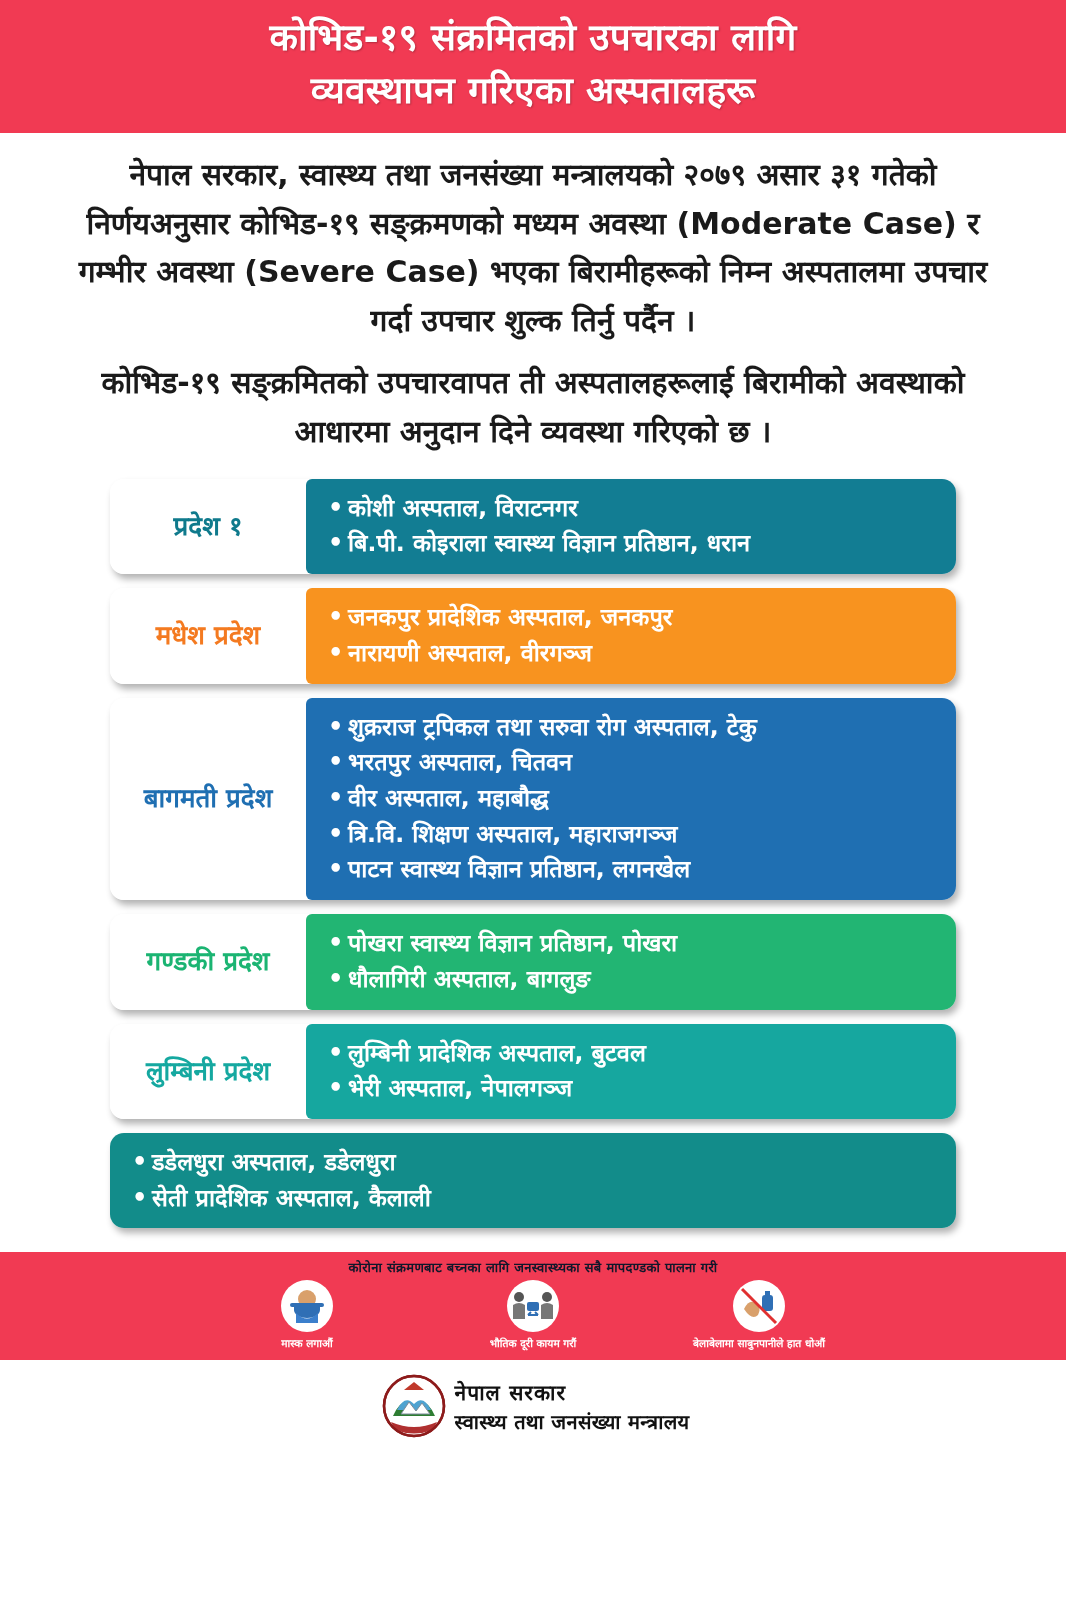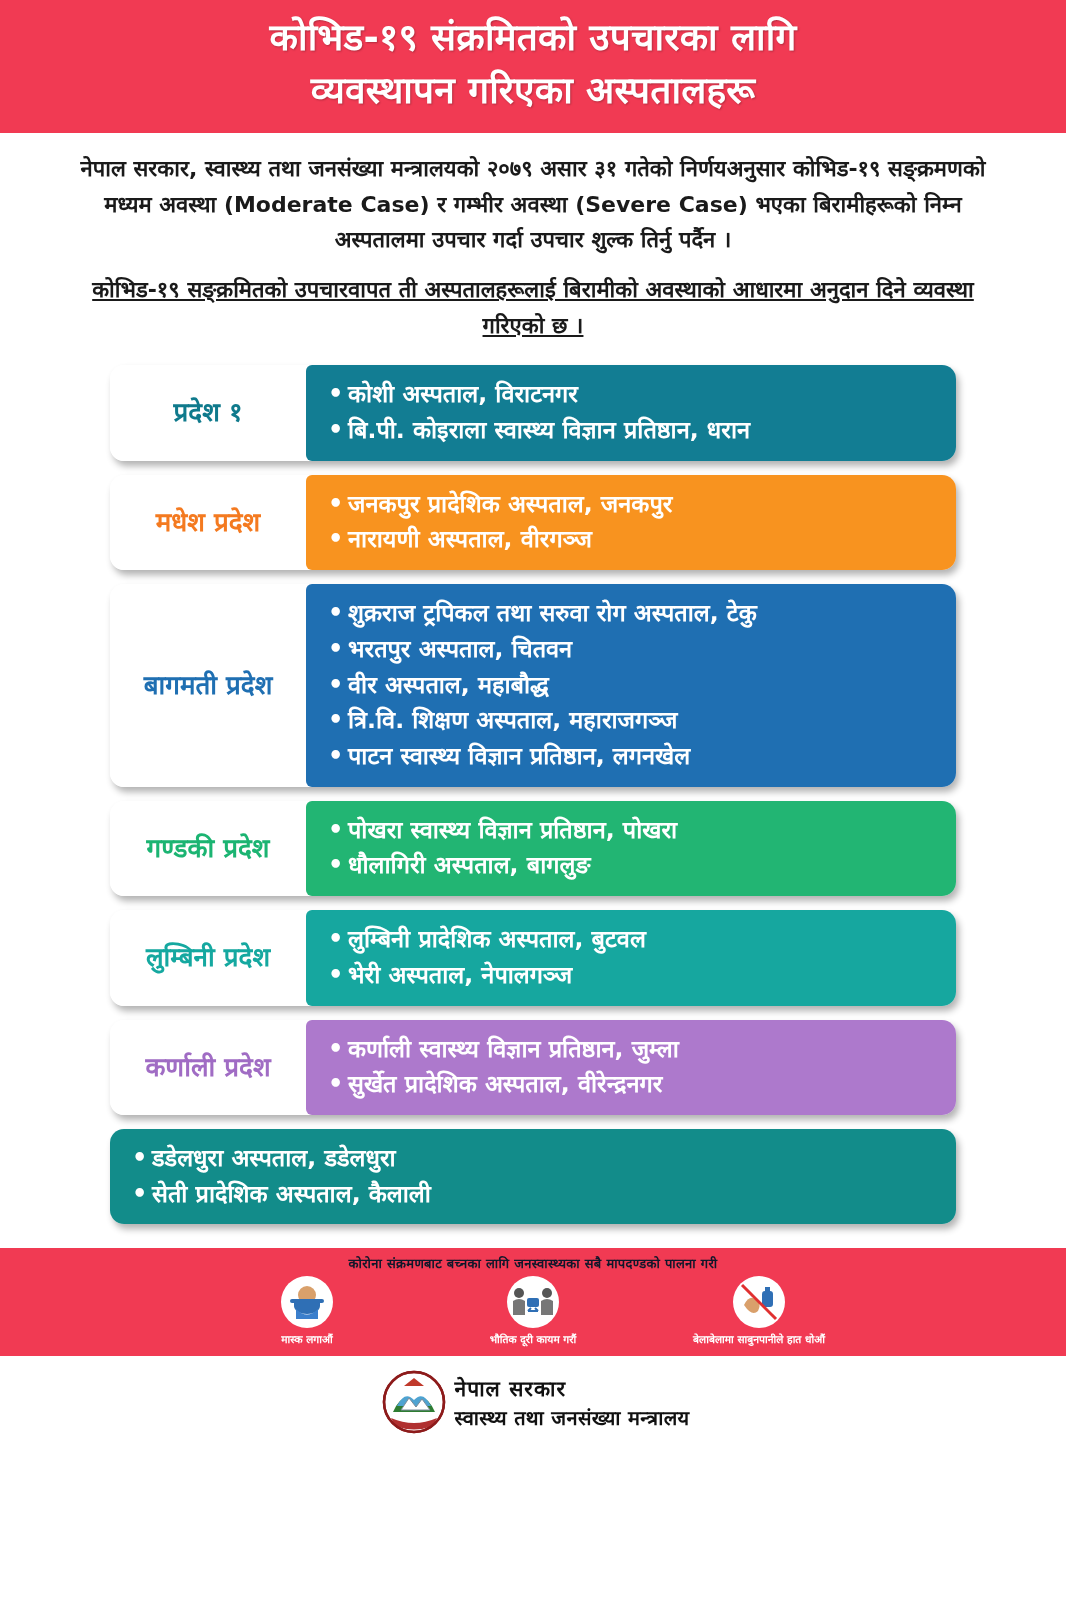--- a/index.html
+++ b/index.html
@@ -28,28 +28,27 @@
   }
 
   
   .intro {
     padding: 18px 56px 4px 56px;
     text-align: center;
     color: #1a1a1a;
   }
   .intro p {
     margin: 0 0 10px 0;
-    font-size: 22px;
+    font-size: 30px;
     line-height: 1.62;
     font-weight: 600;
   }
   .intro p.second {
     margin-top: 14px;
     padding: 0 8px;
-    text-decoration: underline;
   }
 
   
   .rows {
     padding: 8px 110px 10px 110px;
   }
   .row {
     display: flex;
     align-items: stretch;
     margin-bottom: 14px;
@@ -189,27 +188,20 @@
       <div class="row-items" style="background: rgb(34, 181, 115);">
         <div class="item">पोखरा स्वास्थ्य विज्ञान प्रतिष्ठान, पोखरा</div>
         <div class="item">धौलागिरी अस्पताल, बागलुङ</div>
       </div>
     </div>
     <div class="row">
       <div class="row-label" style="color: rgb(21, 168, 160);">लुम्बिनी प्रदेश</div>
       <div class="row-items" style="background: rgb(22, 167, 159);">
         <div class="item">लुम्बिनी प्रादेशिक अस्पताल, बुटवल</div>
         <div class="item">भेरी अस्पताल, नेपालगञ्ज</div>
-      </div>
-    </div>
-    <div class="row">
-      <div class="row-label" style="color: rgb(160, 108, 196);">कर्णाली प्रदेश</div>
-      <div class="row-items" style="background: rgb(173, 121, 204);">
-        <div class="item">कर्णाली स्वास्थ्य विज्ञान प्रतिष्ठान, जुम्ला</div>
-        <div class="item">सुर्खेत प्रादेशिक अस्पताल, वीरेन्द्रनगर</div>
       </div>
     </div>
     <div class="row">
       <div class="row-items" style="background: rgb(18, 140, 138);">
         <div class="item">डडेलधुरा अस्पताल, डडेलधुरा</div>
         <div class="item">सेती प्रादेशिक अस्पताल, कैलाली</div>
       </div>
     </div>
   </div>
 

